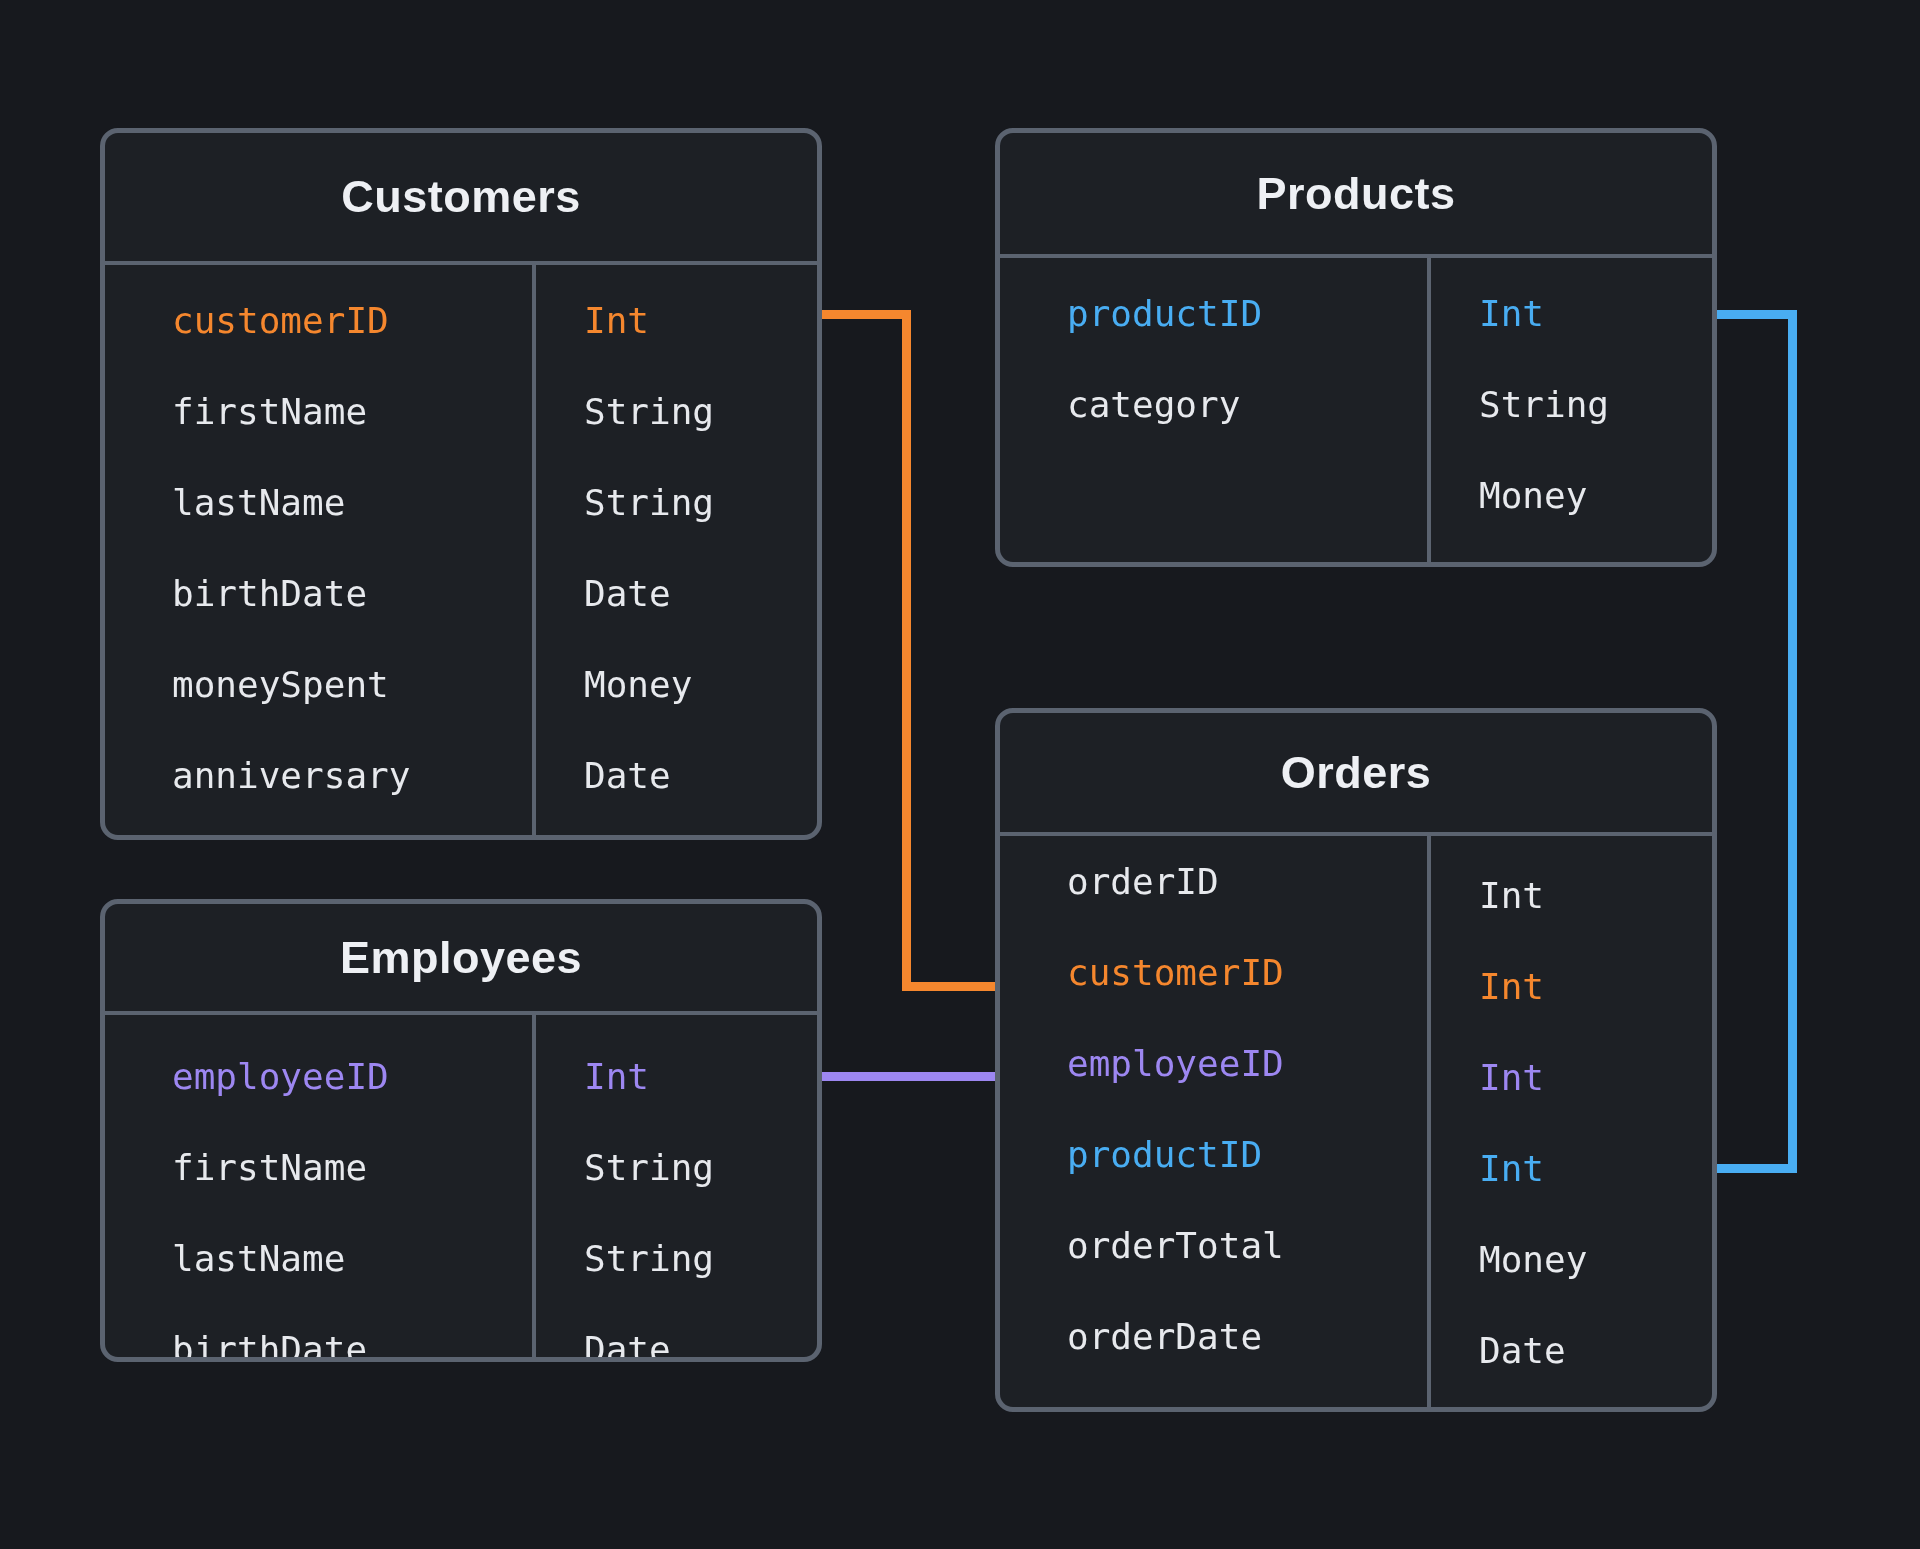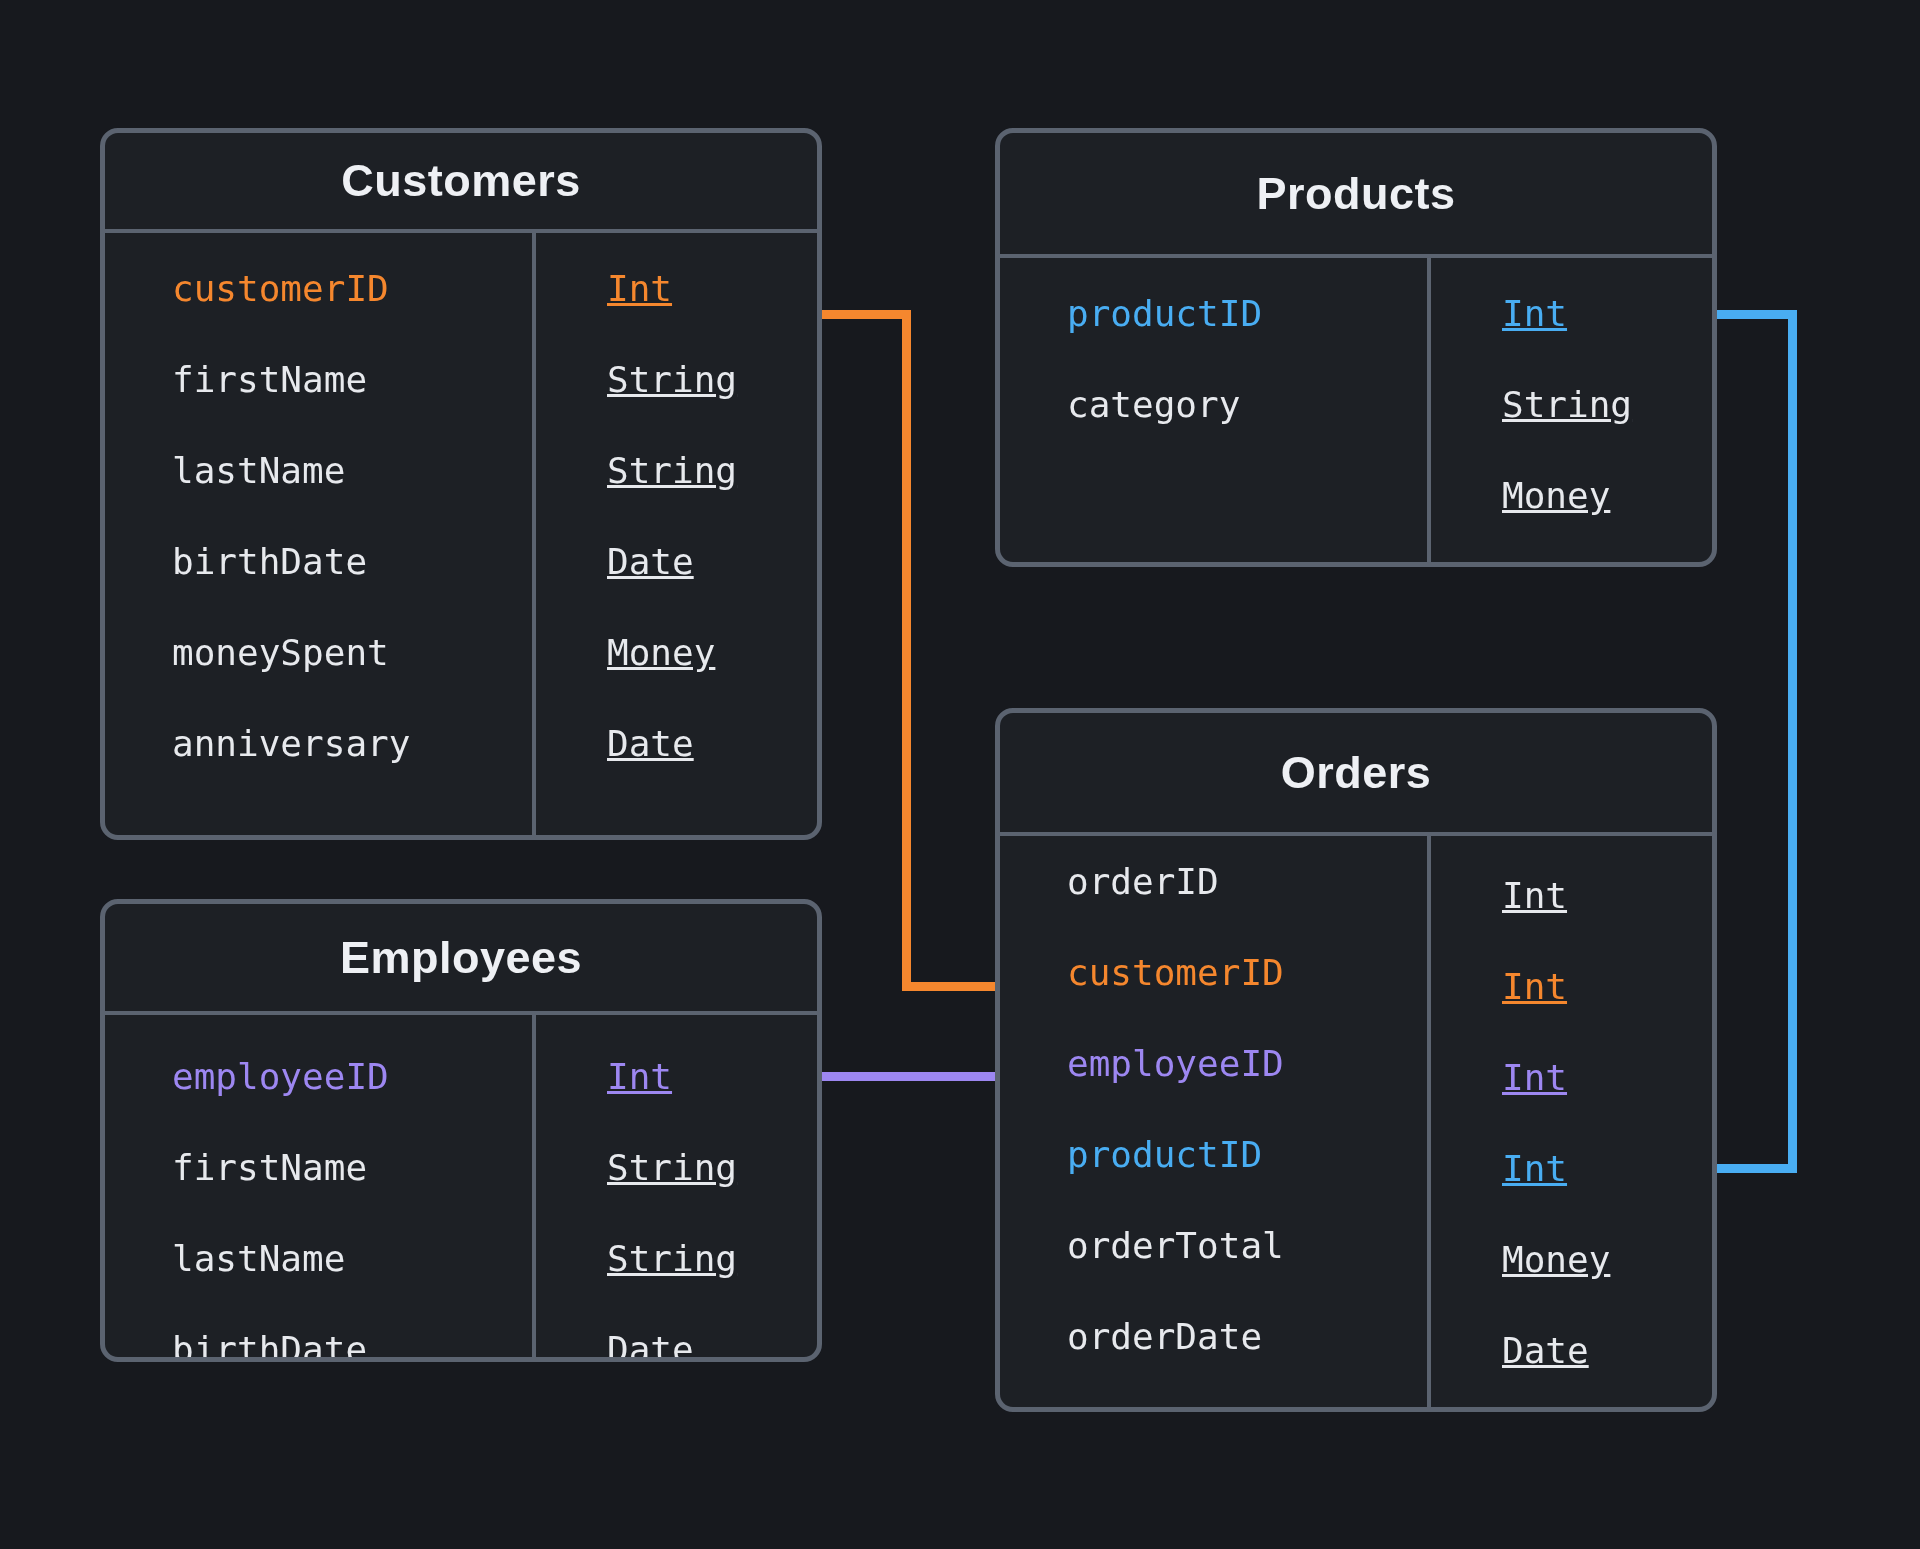--- a/index.html
+++ b/index.html
@@ -56,21 +56,21 @@
   }
   .cell {
     height: 91px;
     display: flex;
     align-items: center;
     font-size: 36px;
     color: #e7e9ed;
     white-space: nowrap;
   }
   .col-names .cell { padding-left: 50px; margin-left: 17px; }
-  .col-types .cell { padding-left: 71px; text-decoration: underline; }
+  .col-types .cell { padding-left: 48px; }
   .c-orange { color: #f5872e; }
   .c-purple { color: #9d87f1; }
   .c-blue   { color: #49adf2; }
   .seg {
     position: absolute;
     z-index: 1;
   }
   .seg-orange { background: #f5872e; }
   .seg-purple { background: #9d87f1; }
   .seg-blue   { background: #49adf2; }
@@ -84,21 +84,21 @@
   <div class="seg seg-orange" style="left:902px; top:310px; width:9px; height:681px;"></div>
   <div class="seg seg-orange" style="left:902px; top:982px; width:97px; height:9px;"></div>
 
   <div class="seg seg-purple" style="left:818px; top:1072px; width:181px; height:9px;"></div>
 
   <div class="seg seg-blue" style="left:1713px; top:310px; width:84px; height:9px;"></div>
   <div class="seg seg-blue" style="left:1788px; top:310px; width:9px; height:863px;"></div>
   <div class="seg seg-blue" style="left:1713px; top:1164px; width:84px; height:9px;"></div>
 
   <div class="table" style="left:100px; top:128px; width:722px; height:712px;">
-    <div class="table-title" style="height:100px;">Customers</div>
+    <div class="table-title" style="height:132px;">Customers</div>
     <div class="table-body">
       <div class="col-names" style="width:427px; padding-top:10px;">
         <div class="cell c-orange">customerID</div>
         <div class="cell">firstName</div>
         <div class="cell">lastName</div>
         <div class="cell">birthDate</div>
         <div class="cell">moneySpent</div>
         <div class="cell">anniversary</div>
       </div>
       <div class="col-types" style="padding-top:10px;">

